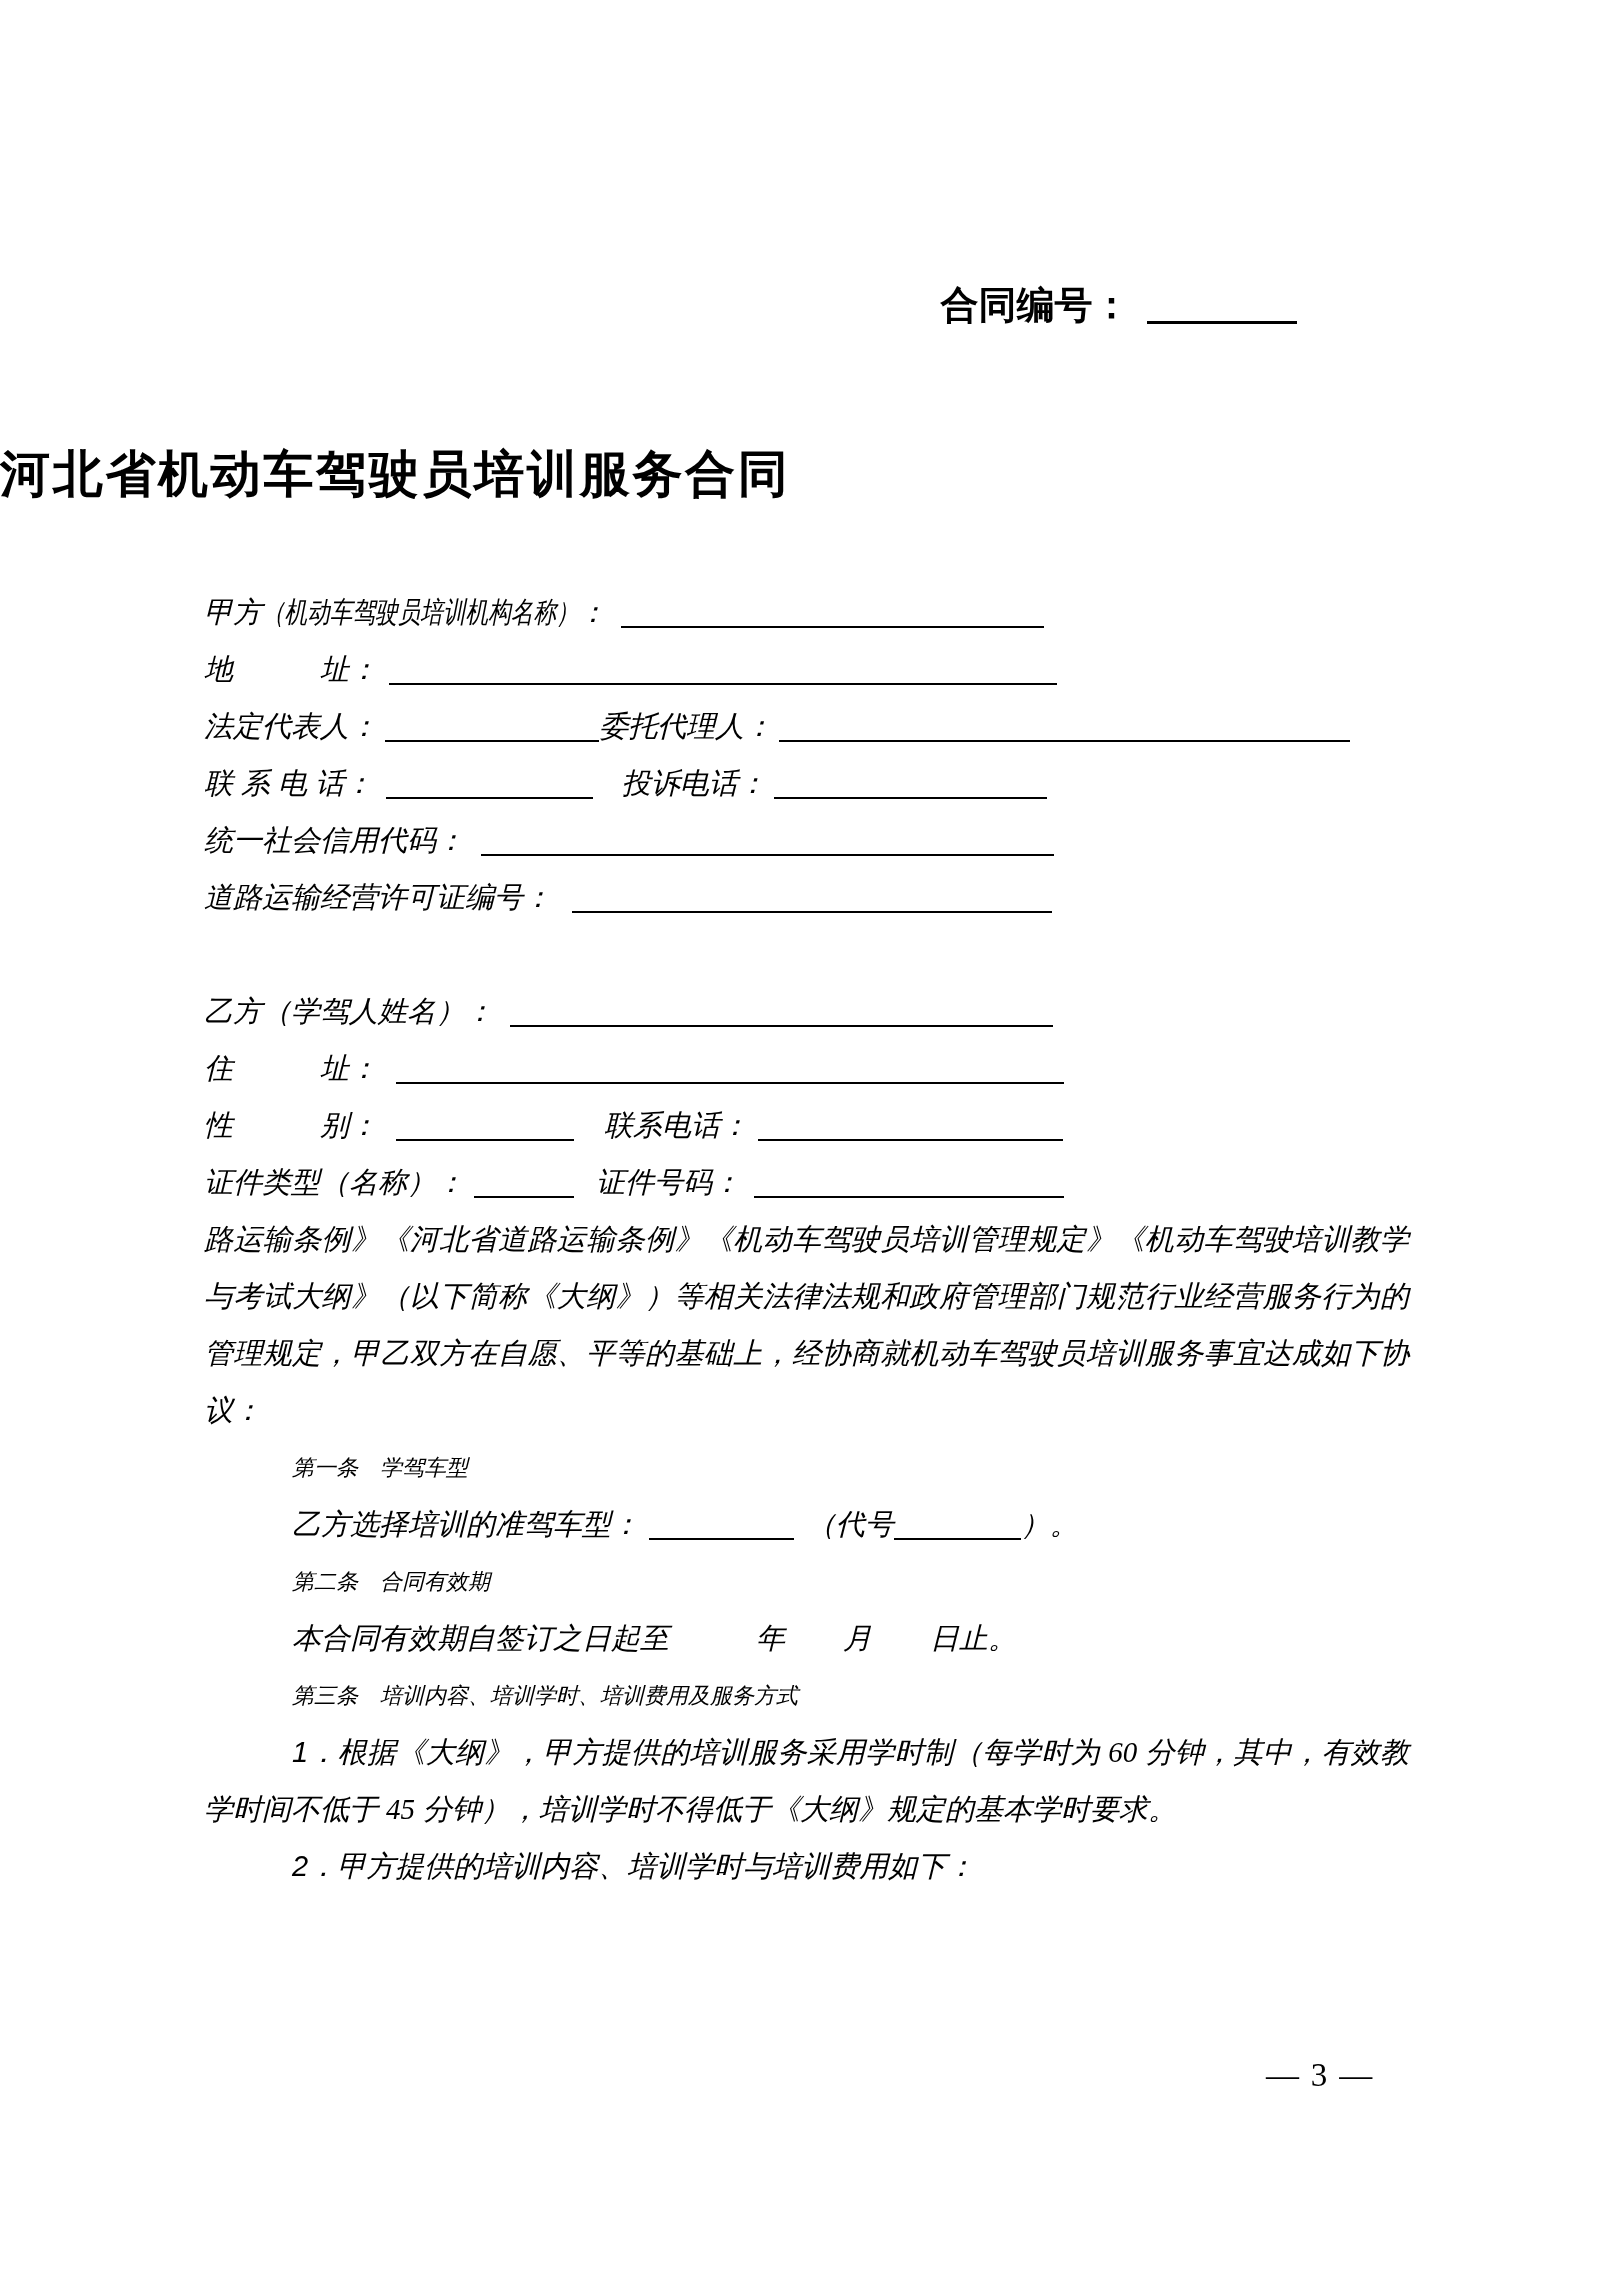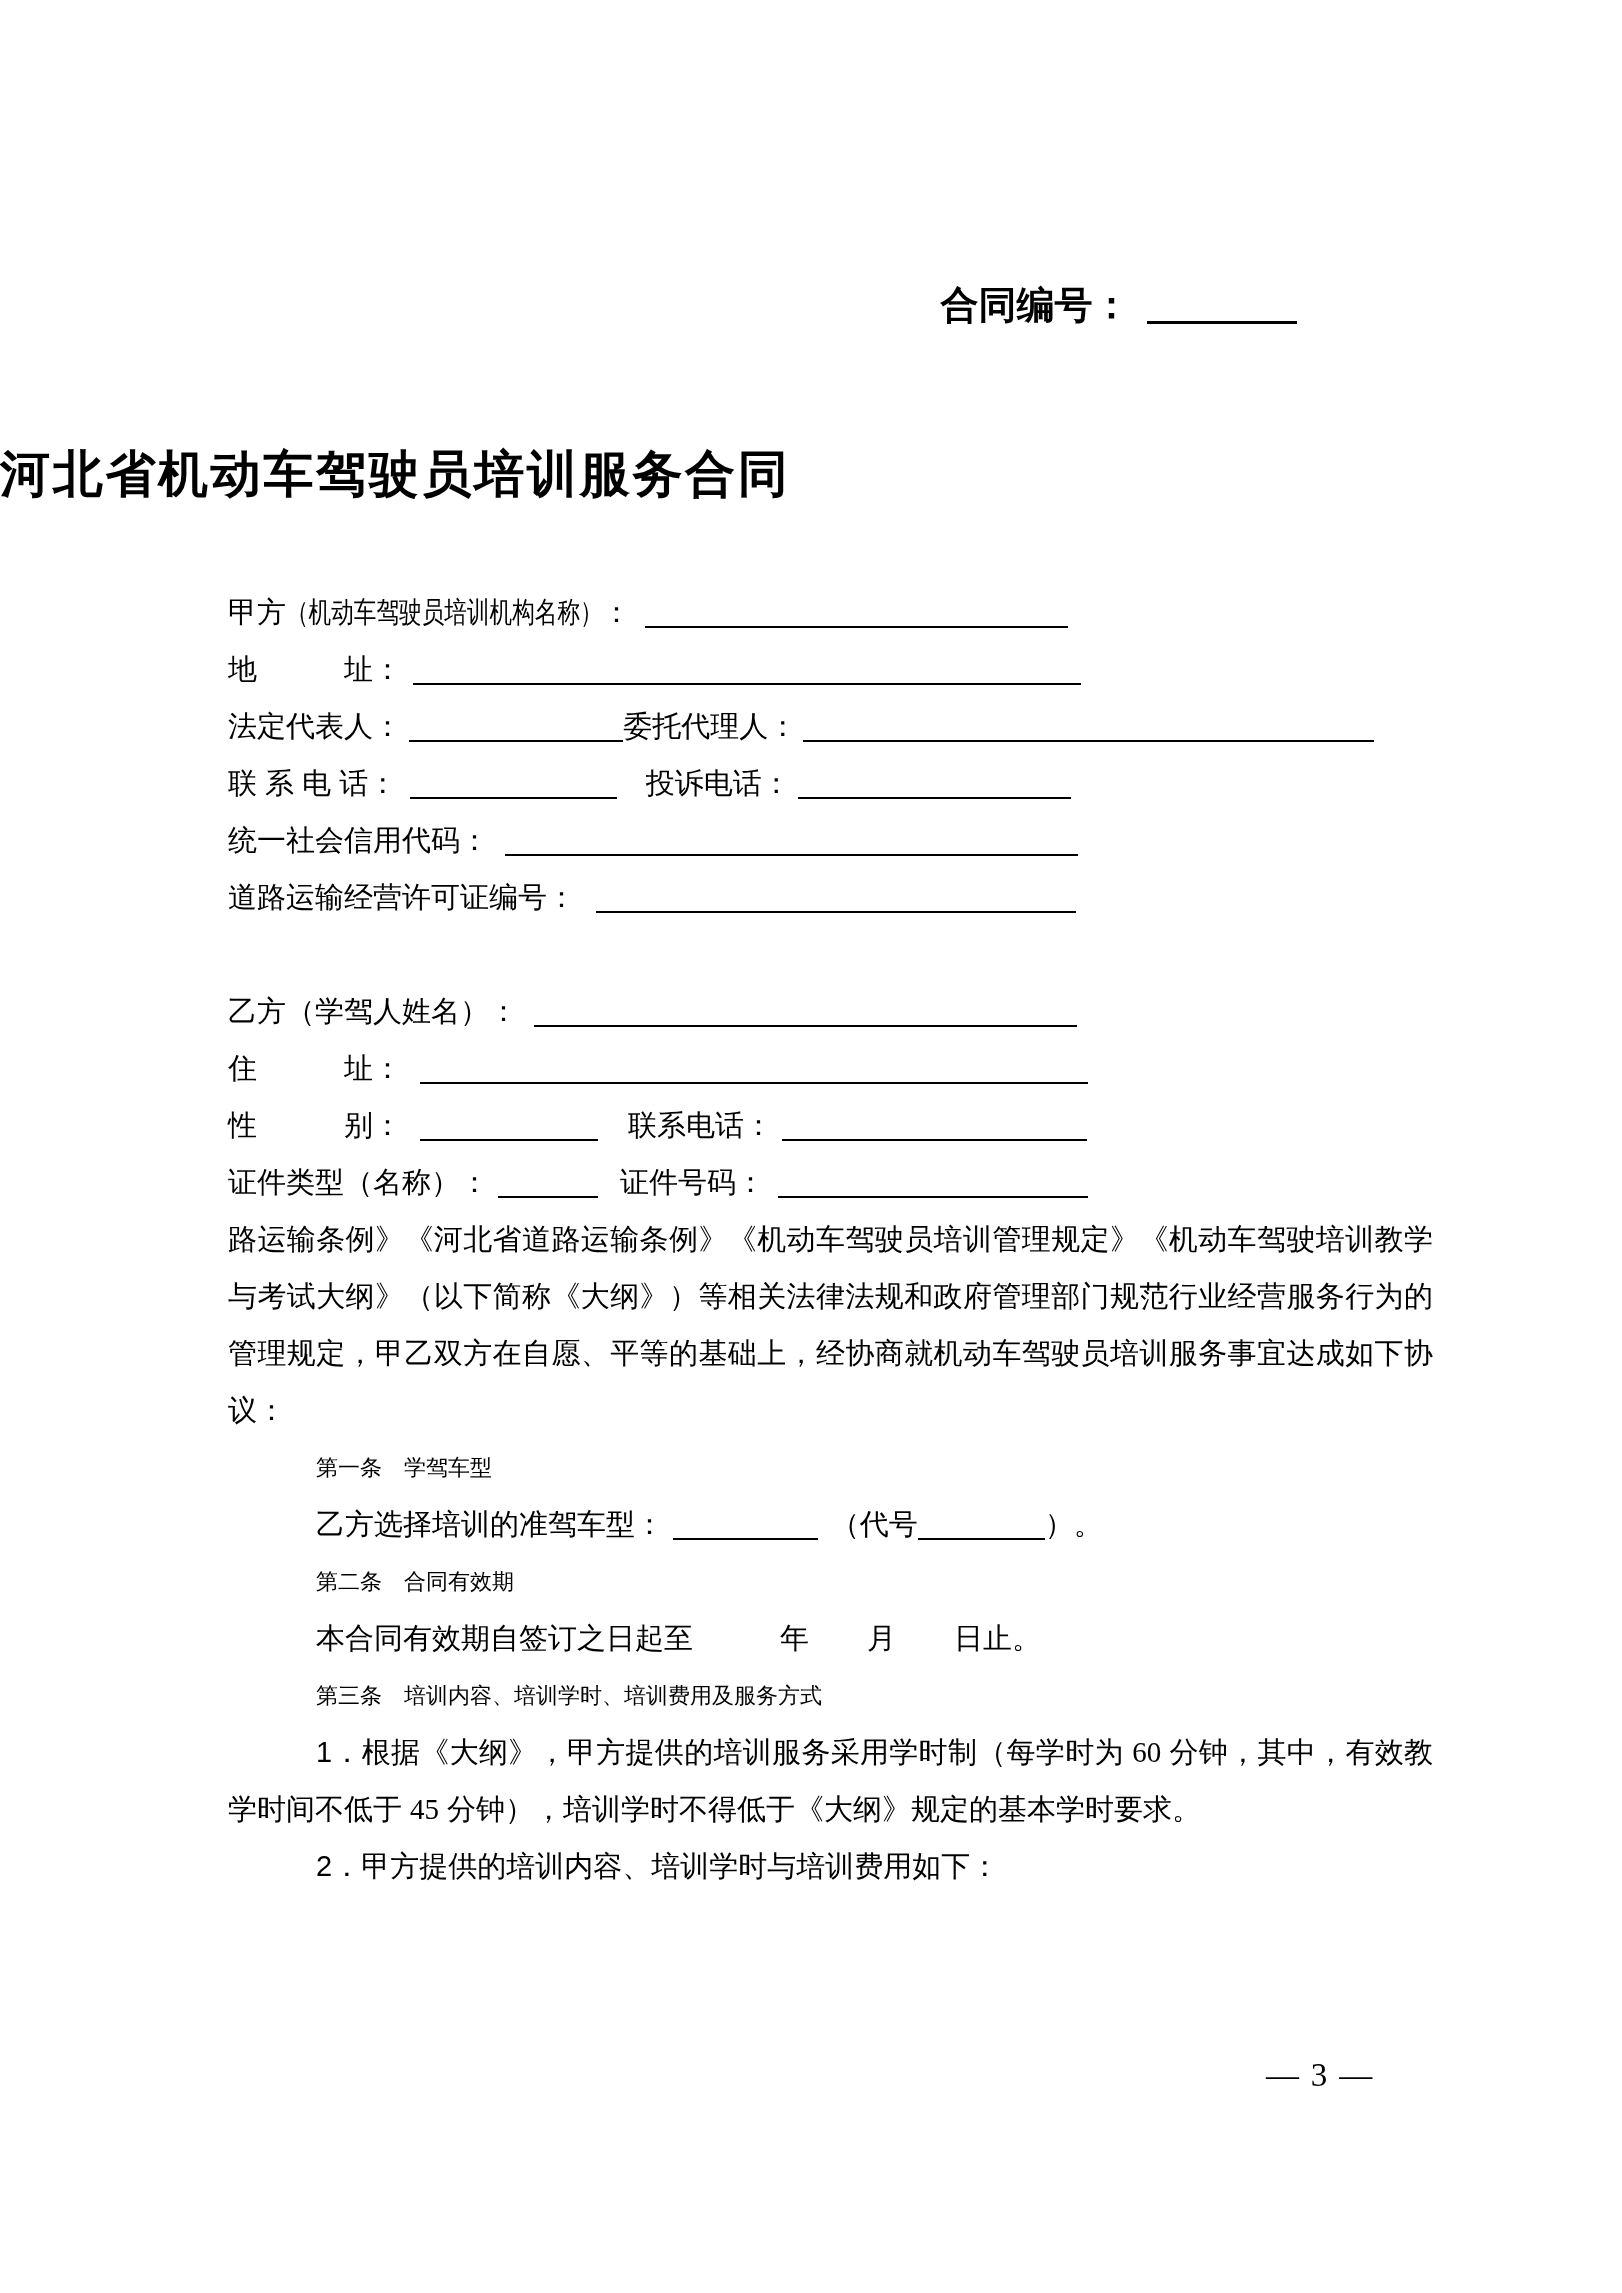--- a/index.html
+++ b/index.html
@@ -13,22 +13,22 @@
   .contract-no{
     position:absolute;top:282px;right:321px;
     font-size:38px;font-weight:700;line-height:47px;white-space:nowrap;
   }
   .contract-no .fill{margin-left:16.4px;width:150px;border-bottom:3.6px solid #000;}
   .doc-title{
     position:absolute;top:445px;left:0;width:100%;margin:0;
     text-align:left;font-size:50px;font-weight:700;letter-spacing:2.7px;line-height:58px;
   }
   .body-block{
-    position:absolute;top:584px;left:228px;width:1205px;
-    font-size:29px;line-height:57px;
+    position:absolute;top:584px;left:204px;width:1205px;
+    font-size:29px;line-height:57px;font-style:italic;
   }
   .row{height:57px;line-height:57px;white-space:nowrap;}
   .row.just{white-space:normal;text-align:justify;text-align-last:justify;}
   .indent{padding-left:56px;}
   .clause-indent{padding-left:88px;}
   .serif{font-family:"Liberation Serif","DejaVu Serif",serif;font-size:22px;}
   .digit{font-family:"Liberation Serif","DejaVu Serif",serif;}
   .fill{
     display:inline-block;height:0;border-bottom:2.7px solid #000;
     vertical-align:-5.5px;

